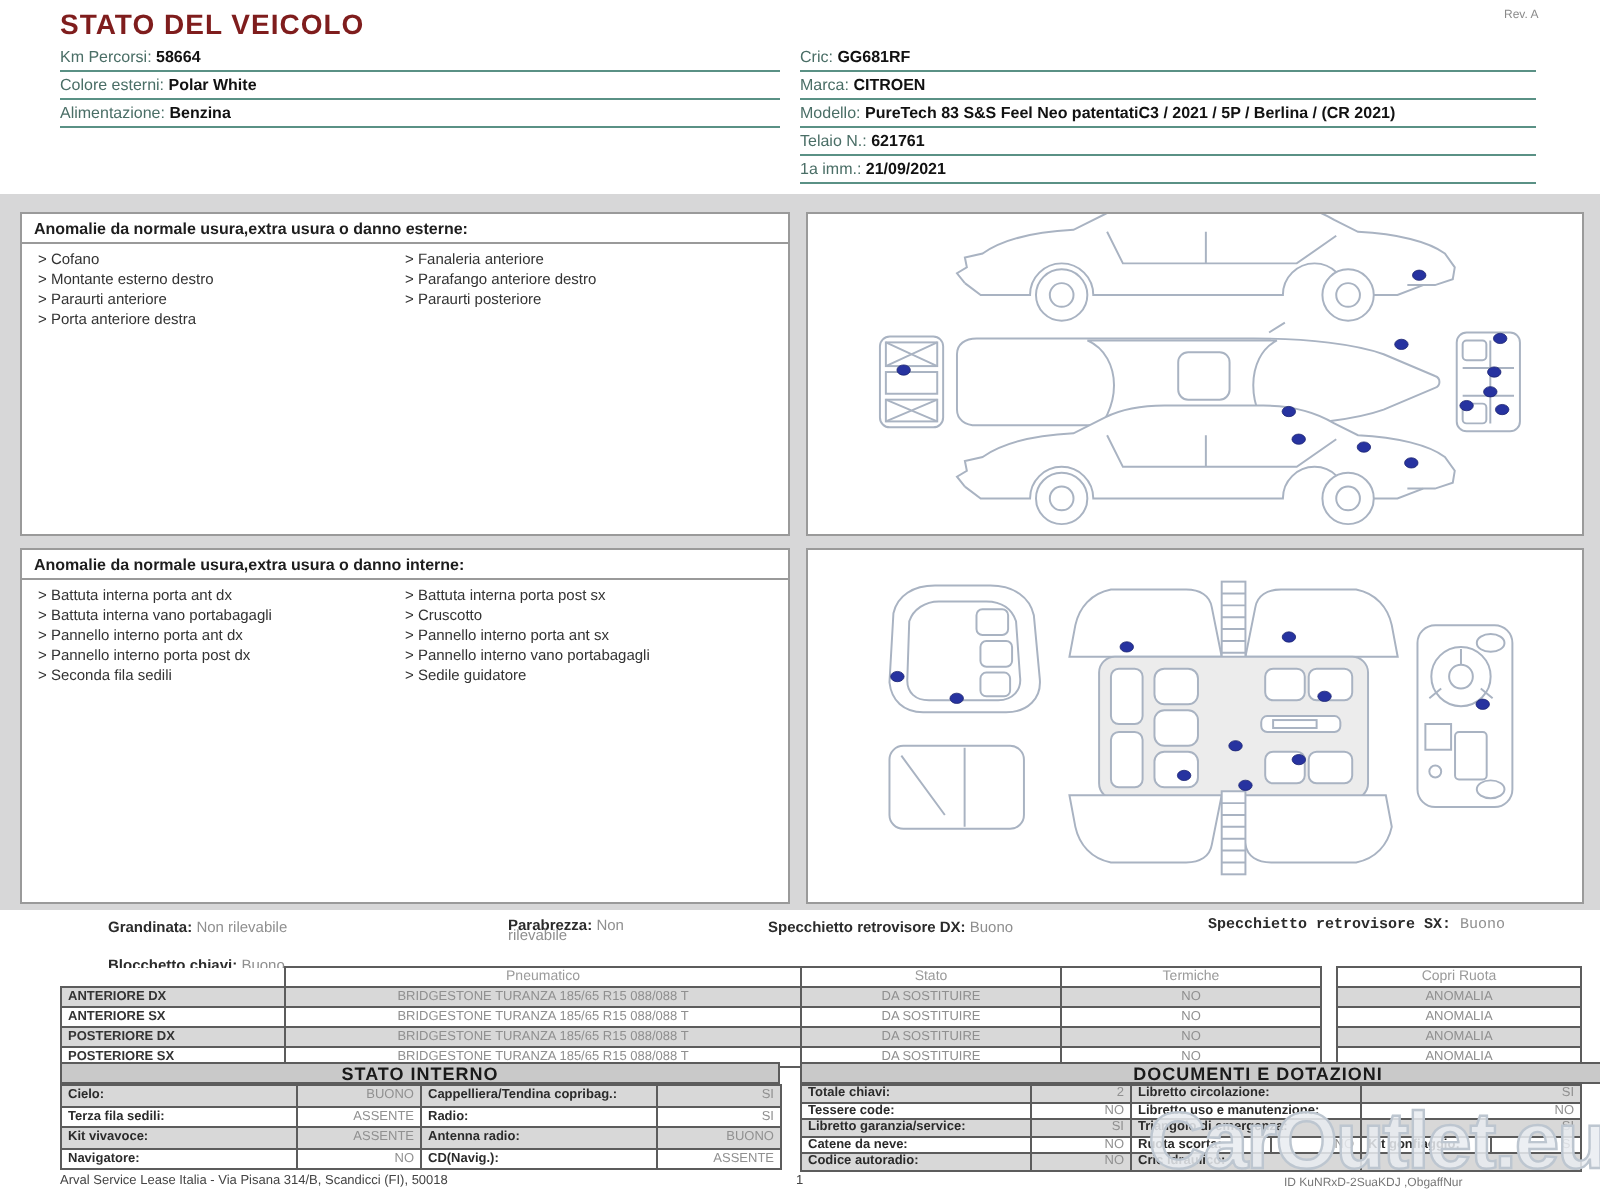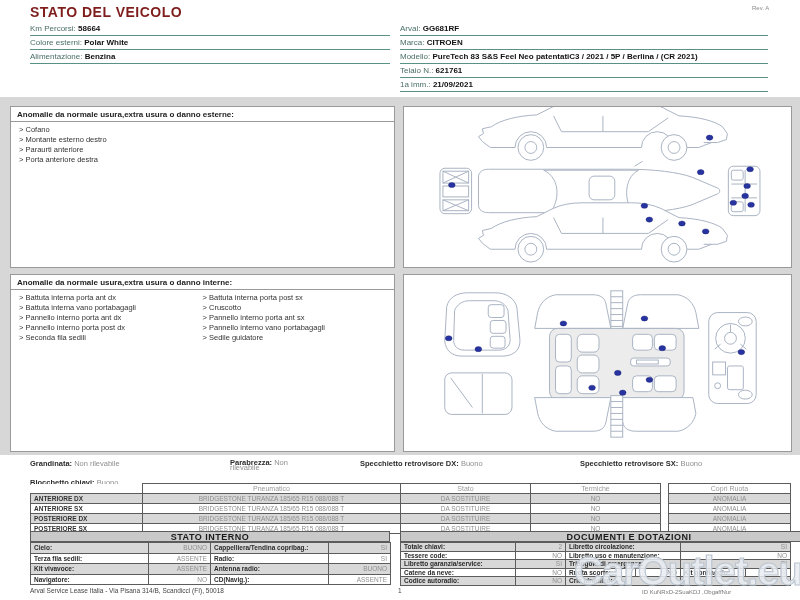--- a/index.html
+++ b/index.html
@@ -19,21 +19,21 @@
   .wbox{position:absolute;background:#fff;border:1px solid #9a9a9a;box-sizing:border-box;}
   .ext-box{left:10px;top:106px;width:385px;height:162px;}
   .int-box{left:10px;top:274px;width:385px;height:178px;}
   .diag-ext{left:403px;top:106px;width:389px;height:162px;}
   .diag-int{left:403px;top:274px;width:389px;height:178px;}
   .box-title{font-size:8px;font-weight:bold;color:#1d1d1d;padding:3px 20px 2px 6px;border-bottom:1px solid #9a9a9a;}
   .cols{display:flex;padding:3px 8px 0 8px;}
   .col{width:50%;font-size:7.5px;color:#333;line-height:9px;}
   .col div{margin-bottom:1px;}
   
-  .sline{position:absolute;font-size:7.5px;color:#8f8f8f;}
+  .sline{position:absolute;font-size:7.5px;color:#8f8f8f;margin-left:24px;}
   .sline b{color:#2b2b2b;}
   
   table{border-collapse:collapse;table-layout:fixed;}
   .tyre-table{position:absolute;left:30px;top:483px;width:630px;}
   .copri-table{position:absolute;left:668px;top:483px;width:122px;}
   .tyre-table td,.copri-table td{border:1px solid #5c5c5c;font-size:6.5px;height:9px;padding:0 3px;
       overflow:hidden;white-space:nowrap;}
   td.ghost{border:none;background:#fff;}
   td.colhead{color:#9a9a9a;text-align:center;font-size:7px;}
   td.pos{font-weight:bold;color:#333;}
@@ -76,37 +76,42 @@
   <div class="doc-title">STATO DEL VEICOLO</div>
   <div class="rev">Rev. A</div>
 
   <div class="hdr-col hdr-left">
     <div class="hrow"><span class="hlabel">Km Percorsi:</span> <span class="hvalue">58664</span></div>
     <div class="hrow"><span class="hlabel">Colore esterni:</span> <span class="hvalue">Polar White</span></div>
     <div class="hrow"><span class="hlabel">Alimentazione:</span> <span class="hvalue">Benzina</span></div>
   </div>
 
   <div class="hdr-col hdr-right">
-    <div class="hrow"><span class="hlabel">Arval:</span> <span class="hvalue">GG681RF</span></div>
+    <div class="hrow"><span class="hlabel">Cric:</span> <span class="hvalue">GG681RF</span></div>
     <div class="hrow"><span class="hlabel">Marca:</span> <span class="hvalue">CITROEN</span></div>
     <div class="hrow"><span class="hlabel">Modello:</span> <span class="hvalue">PureTech 83 S&amp;S Feel Neo patentatiC3 / 2021 / 5P / Berlina / (CR 2021)</span></div>
     <div class="hrow"><span class="hlabel">Telaio N.:</span> <span class="hvalue">621761</span></div>
     <div class="hrow"><span class="hlabel">1a imm.:</span> <span class="hvalue">21/09/2021</span></div>
   </div>
 
   <div class="band"></div>
 
   <div class="wbox ext-box">
     <div class="box-title">Anomalie da normale usura,extra usura o danno esterne:</div>
     <div class="cols">
       <div class="col">
         <div>&gt; Cofano</div>
         <div>&gt; Montante esterno destro</div>
         <div>&gt; Paraurti anteriore</div>
         <div>&gt; Porta anteriore destra</div>
+      </div>
+      <div class="col">
+        <div>&gt; Fanaleria anteriore</div>
+        <div>&gt; Parafango anteriore destro</div>
+        <div>&gt; Paraurti posteriore</div>
       </div>
     </div>
   </div>
 
   <div class="wbox int-box">
     <div class="box-title">Anomalie da normale usura,extra usura o danno interne:</div>
     <div class="cols">
       <div class="col">
         <div>&gt; Battuta interna porta ant dx</div>
         <div>&gt; Battuta interna vano portabagagli</div>
@@ -249,21 +254,21 @@
         <ellipse class="dot" cx="189" cy="114" rx="3.4" ry="2.6"></ellipse>
         <ellipse class="dot" cx="220" cy="119" rx="3.4" ry="2.6"></ellipse>
         <ellipse class="dot" cx="340" cy="78" rx="3.4" ry="2.6"></ellipse>
       </g>
     </svg>
   </div>
 
   <div class="sline" style="left:30px;top:459px;"><b>Grandinata:</b> <span>Non rilevabile</span></div>
   <div class="sline parabrezza" style="left:230px;top:461px;"><b>Parabrezza:</b> <span>Non rilevabile</span></div>
   <div class="sline" style="left:360px;top:459px;"><b>Specchietto retrovisore DX:</b> <span>Buono</span></div>
-  <div class="sline" style="left:580px;top:459px;"><b>Specchietto retrovisore SX:</b> <span>Buono</span></div>
+  <div class="sline" style="left:580px;top:459px;font-family:Liberation Mono, monospace;"><b>Specchietto retrovisore SX:</b> <span>Buono</span></div>
   <div class="sline" style="left:30px;top:478px;"><b>Blocchetto chiavi:</b> <span>Buono</span></div>
 
   <table class="tyre-table">
     <colgroup>
         <col style="width:112px">
         <col style="width:258px">
         <col style="width:130px">
         <col style="width:130px">
       </colgroup>
     <tbody>

